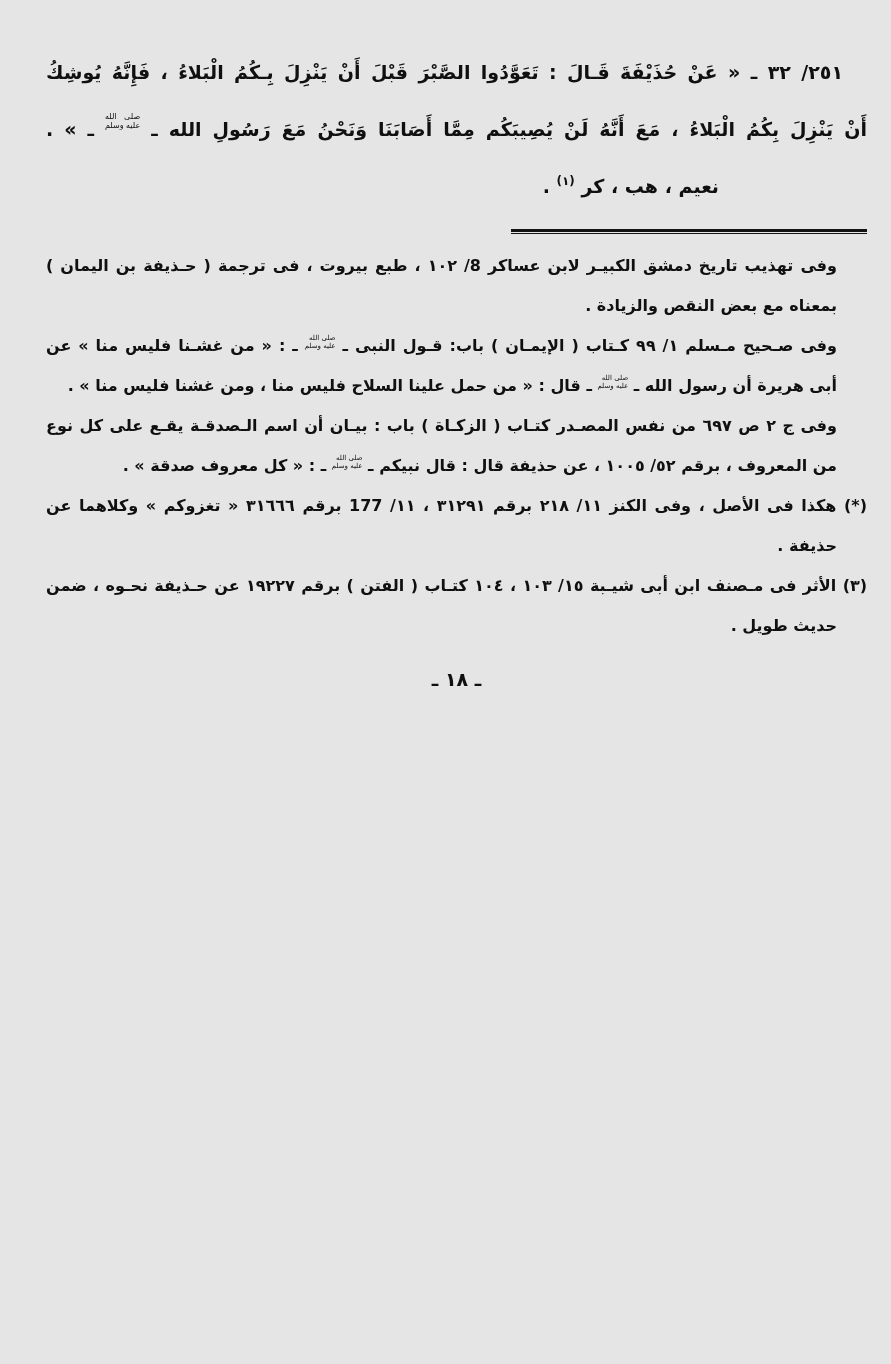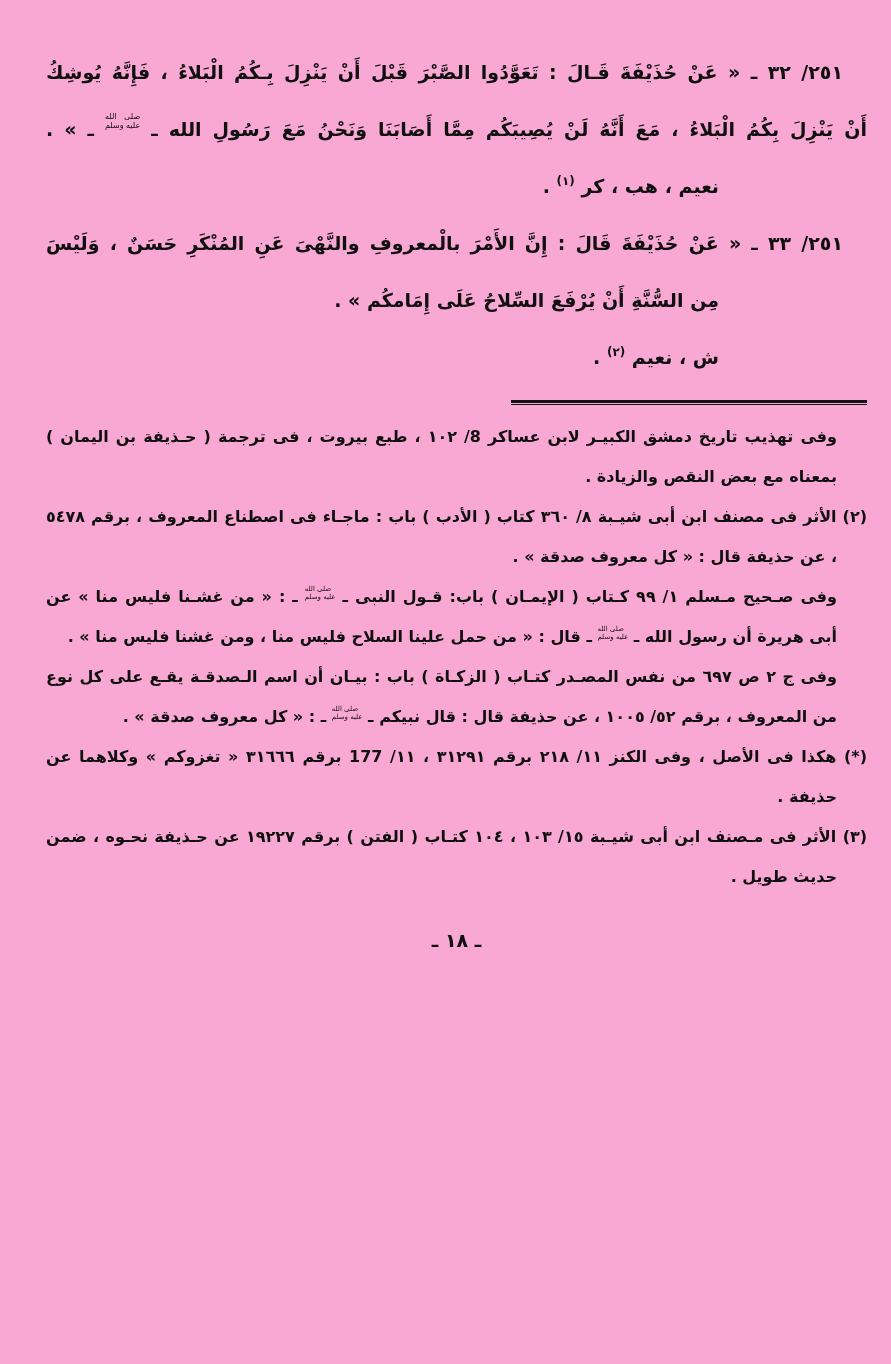--- a/index.html
+++ b/index.html
@@ -1,18 +1,18 @@
 <!DOCTYPE html>
 <html lang="ar" dir="rtl"><head>
 <meta charset="utf-8">
 <style>
   html,body{margin:0;padding:0;background:#ffffff;}
   .page{
     width:891px;height:1364px;box-sizing:border-box;
-    background:#f9a8d4;color:#101010;
+    background:#e5e5e5;color:#101010;
     padding:44px 24px 0 46px;
     font-family:"DejaVu Sans",sans-serif;
     overflow:hidden;
     direction:rtl;
   }
   
   .matn{display:block;}
   .m-line{
     font-size:19px;font-weight:700;line-height:57px;
     text-align:justify;text-align-last:justify;
@@ -21,67 +21,61 @@
   .m-short,.m-takhrij{
     text-align:center;text-align-last:right;
     padding-left:0;padding-right:148px;
   }
   .m-line sup{
     font-size:12px;line-height:0;vertical-align:8px;font-weight:700;
   }
   
   .saw{
     display:inline-block;font-size:8px;line-height:1.12;font-weight:400;
-    text-align:left;vertical-align:8px;white-space:nowrap;
+    text-align:right;vertical-align:8px;white-space:nowrap;
   }
   .saw span{display:block;}
   
   .separator{
     width:356px;height:5px;box-sizing:border-box;
     border-top:3px solid #131313;border-bottom:1px solid #131313;
     margin:14px 0 12px;
   }
   
   .footnotes{display:block;}
   .fn-para{
     margin:0;font-size:16px;font-weight:700;line-height:40px;
     text-align:justify;padding-right:30px;
   }
   .fn-first{text-indent:-30px;}
   .fn-sub{text-indent:0;}
   .footnotes .saw{font-size:7px;vertical-align:3px;}
   
   .page-num{
-    margin-top:32px;text-align:center;
+    margin-top:22px;text-align:center;
     font-size:19px;font-weight:700;letter-spacing:1px;
   }
 </style>
 </head>
 <body>
 
 <div class="page">
   <div id="matn" class="matn">
       <div>
         <div class="m-line m-first">٢٥١/ ٣٢ ـ « عَنْ حُذَيْفَةَ قَـالَ : تَعَوَّدُوا الصَّبْرَ قَبْلَ أَنْ يَنْزِلَ بِـكُمُ الْبَلاءُ ، فَإِنَّهُ يُوشِكُ</div>
         <div class="m-line m-full">أَنْ يَنْزِلَ بِكُمُ الْبَلاءُ ، مَعَ أَنَّهُ لَنْ يُصِيبَكُم مِمَّا أَصَابَنَا وَنَحْنُ مَعَ رَسُولِ الله ـ <span class="saw"><span>صلى الله</span><span>عليه وسلم</span></span> ـ » .</div>
         <div class="m-line m-takhrij">نعيم ، هب ، كر <sup>(١)</sup> .</div>
       </div>
-      <div>
-        <div class="m-line m-first">٢٥١/ ٣٣ ـ « عَنْ حُذَيْفَةَ قَالَ : إِنَّ الأَمْرَ بالْمعروفِ والنَّهْىَ عَنِ المُنْكَرِ حَسَنٌ ، وَلَيْسَ</div>
-        <div class="m-line m-short">مِن السُّنَّةِ أَنْ يُرْفَعَ السِّلاحُ عَلَى إِمَامكُم » .</div>
-        <div class="m-line m-takhrij">ش ، نعيم <sup>(٢)</sup> .</div>
-      </div>
     </div>
   <div class="separator"></div>
   <div id="footnotes" class="footnotes">
       <div>
         <p class="fn-para fn-sub">وفى تهذيب تاريخ دمشق الكبيـر لابن عساكر 8/ ١٠٢ ، طبع بيروت ، فى ترجمة ( حـذيفة بن اليمان ) بمعناه مع بعض النقص والزيادة .</p>
       </div>
       <div>
-        <p class="fn-para fn-first">(٢) الأثر فى مصنف ابن أبى شيـبة ٨/ ٣٦٠ كتاب ( الأدب ) باب : ماجـاء فى اصطناع المعروف ، برقم ٥٤٧٨ ، عن حذيفة قال : « كل معروف صدقة » .</p>
         <p class="fn-para fn-sub">وفى صـحيح مـسلم ١/ ٩٩ كـتاب ( الإيمـان ) باب: قـول النبى ـ <span class="saw"><span>صلى الله</span><span>عليه وسلم</span></span> ـ : « من غشـنا فليس منا » عن أبى هريرة أن رسول الله ـ <span class="saw"><span>صلى الله</span><span>عليه وسلم</span></span> ـ قال : « من حمل علينا السلاح فليس منا ، ومن غشنا فليس منا » .</p>
         <p class="fn-para fn-sub">وفى ج ٢ ص ٦٩٧ من نفس المصـدر كتـاب ( الزكـاة ) باب : بيـان أن اسم الـصدقـة يقـع على كل نوع من المعروف ، برقم ٥٢/ ١٠٠٥ ، عن حذيفة قال : قال نبيكم ـ <span class="saw"><span>صلى الله</span><span>عليه وسلم</span></span> ـ : « كل معروف صدقة » .</p>
       </div>
       <div>
         <p class="fn-para fn-first">(*) هكذا فى الأصل ، وفى الكنز ١١/ ٢١٨ برقم ٣١٢٩١ ، ١١/ 177 برقم ٣١٦٦٦ « تغزوكم » وكلاهما عن حذيفة .</p>
       </div>
       <div>
         <p class="fn-para fn-first">(٣) الأثر فى مـصنف ابن أبى شيـبة ١٥/ ١٠٣ ، ١٠٤ كتـاب ( الفتن ) برقم ١٩٢٢٧ عن حـذيفة نحـوه ، ضمن حديث طويل .</p>
       </div>
     </div>

